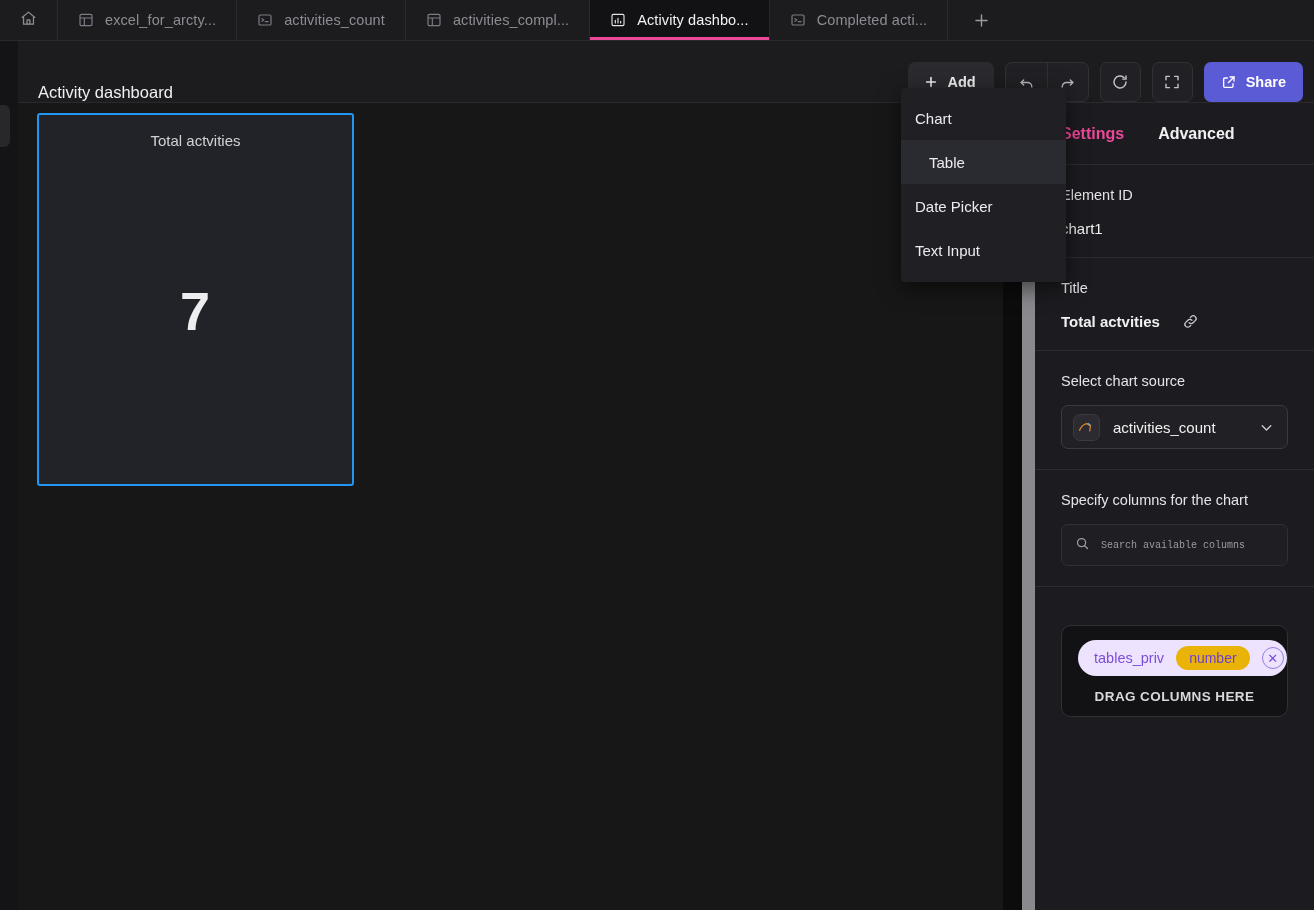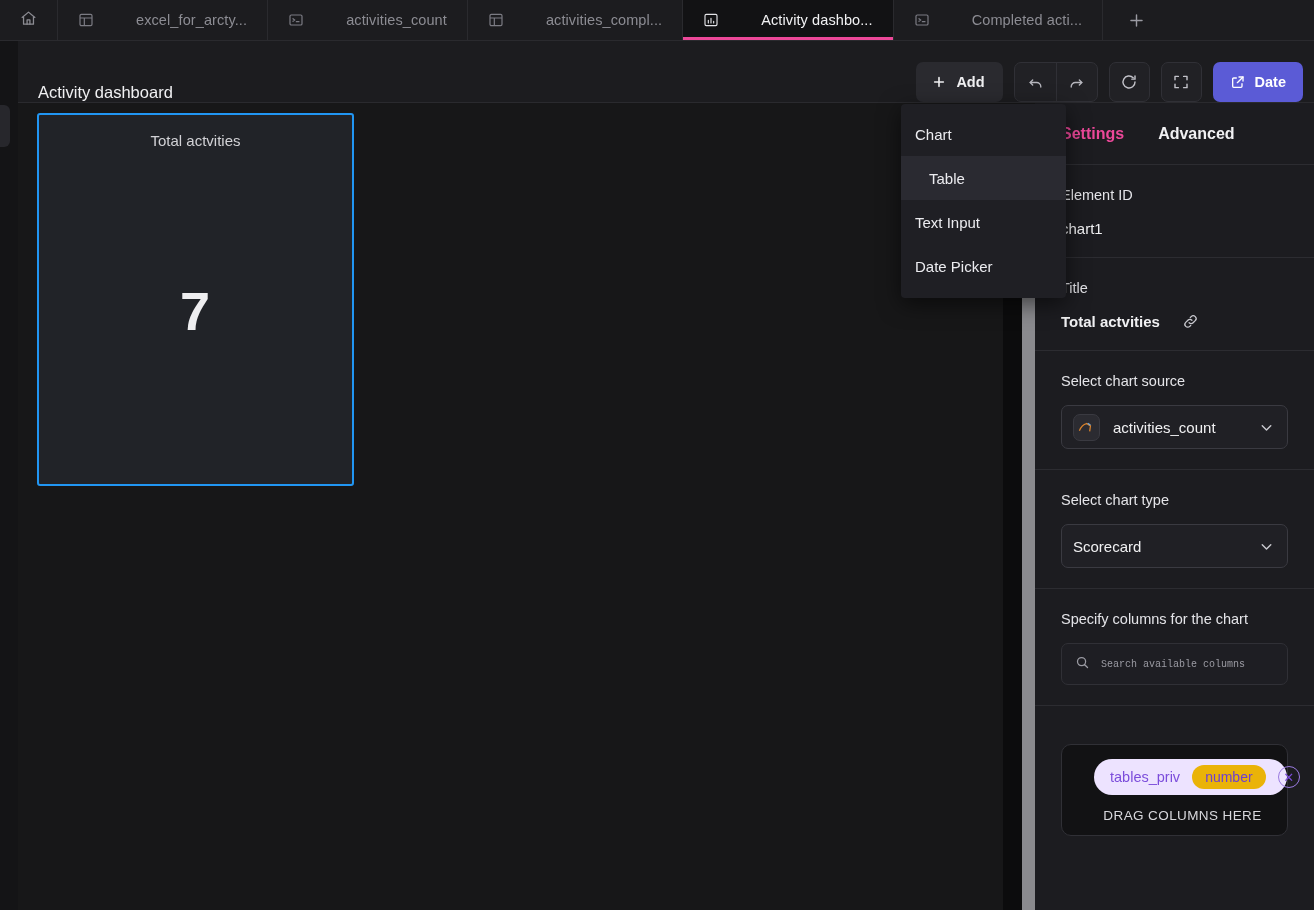--- a/index.html
+++ b/index.html
@@ -26,21 +26,21 @@
     cursor: pointer;
   }
   .tab {
     display: flex; align-items: center; gap: 11px;
     padding: 0 20px;
     border-right: 1px solid #2a2a2e;
     position: relative;
     cursor: pointer;
     white-space: nowrap;
   }
-  .tab .tab-label { font-size: 14.5px; color: #8c8c93; letter-spacing: .1px; margin-left: 31px; }
+  .tab .tab-label { font-size: 14.5px; color: #8c8c93; letter-spacing: .1px; }
   .tab.active { background: #121214; }
   .tab.active .tab-label { color: #f2f2f4; }
   .tab.active::after {
     content: ""; position: absolute; left: 0; right: 0; bottom: 0;
     height: 3px; background: #ec4899;
   }
   .tab .ticon { flex: 0 0 auto; display: flex; align-items: center; color: #7b7b83; }
   .tab.active .ticon { color: #e4e4e8; }
   .newtab {
     width: 66px; display: flex; align-items: center; justify-content: center;
@@ -179,59 +179,59 @@
   }
   .searchbox input {
     flex: 1; background: transparent; border: none; outline: none;
     color: #a3a3a3; font-size: 10px;
     font-family: Liberation Mono, monospace;
   }
   .searchbox input::placeholder { color: #9b9ba3; }
   .dropzone {
     margin-top: 16px; min-height: 92px;
     background: #121214; border: 1px solid #303036; border-radius: 10px;
-    padding: 14px 0 12px 16px;
+    padding: 14px 0 12px 0;
     display: flex; flex-direction: column; align-items: center;
   }
   .chip {
     align-self: stretch; margin-left: 16px;
     height: 36px; background: #ede3ff; border-radius: 18px;
     display: flex; align-items: center; gap: 12px;
     padding: 0 6px 0 16px;
   }
   .chip .cname { font-size: 14.5px; color: #7c4ddb; }
   .chip .cbadge {
     background: #eab308; color: #6d3fd1; font-size: 14px;
     border-radius: 13px; padding: 4px 13px;
   }
   .chip .cclose {
     width: 22px; height: 22px; border-radius: 50%;
     border: 1.5px solid #9a7ae0; color: #7c4ddb;
     display: flex; align-items: center; justify-content: center;
     font-size: 13px; cursor: pointer; flex: 0 0 auto;
   }
   .dz-text {
-    margin-top: 13px; font-size: 13.5px; font-weight: 400;
+    margin-top: 13px; font-size: 13.5px; font-weight: 700;
     color: #d8d8dd; letter-spacing: .4px;
   }
 
   
   .rscroll {
     position: absolute; left: 1022px; top: 268px;
     width: 13px; height: 642px; background: #8a8a8e; border-radius: 0;
     cursor: pointer;
   }
   .rgutter {
     position: absolute; left: 1003px; top: 268px;
     width: 19px; height: 642px; background: #0c0c0d;
   }
 
   
   .menu {
-    position: absolute; left: 901px; top: 104px;
+    position: absolute; left: 901px; top: 88px;
     width: 165px;
     background: #1f1f24;
     border-radius: 4px;
     padding: 8px 0 10px 0;
     box-shadow: 0 6px 22px rgba(0,0,0,.55);
     z-index: 30;
   }
   .menu-item {
     height: 44px; display: flex; align-items: center;
     padding: 0 14px; font-size: 15px; color: #ececf0; cursor: pointer;
@@ -352,21 +352,21 @@
           <path d="M4 9V4.5h4.5M20 9V4.5h-4.5M4 15v4.5h4.5M20 15v4.5h-4.5"></path>
         </svg>
       </button>
 
       <button class="btn-share">
         <svg width="16" height="16" viewBox="0 0 24 24" fill="none" stroke="currentColor" stroke-width="2" stroke-linecap="round" stroke-linejoin="round">
           <path d="M13.5 4.5H19.5V10.5"></path>
             <path d="M19.5 4.5 11 13"></path>
             <path d="M18 14.5v4a1.5 1.5 0 0 1-1.5 1.5H5.5A1.5 1.5 0 0 1 4 18.5V7.5A1.5 1.5 0 0 1 5.5 6h4"></path>
         </svg>
-        <span>Date</span>
+        <span>Share</span>
       </button>
     </div>
   </div>
 
   <div class="canvas">
     <div class="scorecard">
       <div class="scorecard-title">Total actvities</div>
       <div class="scorecard-value">7</div>
     </div>
   </div>
@@ -406,31 +406,20 @@
         </span>
         <span class="sv">activities_count</span>
         <span class="chev">
           <svg width="17" height="17" viewBox="0 0 24 24" fill="none" stroke="currentColor" stroke-width="2" stroke-linecap="round" stroke-linejoin="round">
               <path d="M6 9.5l6 6 6-6"></path>
             </svg>
         </span>
       </div>
     </div>
 
-    <div class="sec">
-      <div class="sec-label">Select chart type</div>
-      <div class="select">
-        <span class="sv">Scorecard</span>
-        <span class="chev">
-          <svg width="17" height="17" viewBox="0 0 24 24" fill="none" stroke="currentColor" stroke-width="2" stroke-linecap="round" stroke-linejoin="round">
-              <path d="M6 9.5l6 6 6-6"></path>
-            </svg>
-        </span>
-      </div>
-    </div>
 
     <div class="sec">
       <div class="sec-label">Specify columns for the chart</div>
       <div class="searchbox">
         <span>
           <svg width="15" height="15" viewBox="0 0 24 24" fill="none" stroke="#9b9ba3" stroke-width="2" stroke-linecap="round">
               <circle cx="10.5" cy="10.5" r="6.5"></circle>
               <path d="M15.5 15.5 20 20"></path>
             </svg>
         </span>
@@ -449,17 +438,17 @@
       </div>
     </div>
   </div>
 
   <div class="rgutter"></div>
   <div class="rscroll"></div>
 
   <div class="menu">
     <div class="menu-item">Chart</div>
     <div class="menu-item hl">Table</div>
+    <div class="menu-item">Date Picker</div>
     <div class="menu-item">Text Input</div>
-    <div class="menu-item">Date Picker</div>
   </div>
 
 </div>
 
 </body></html>

